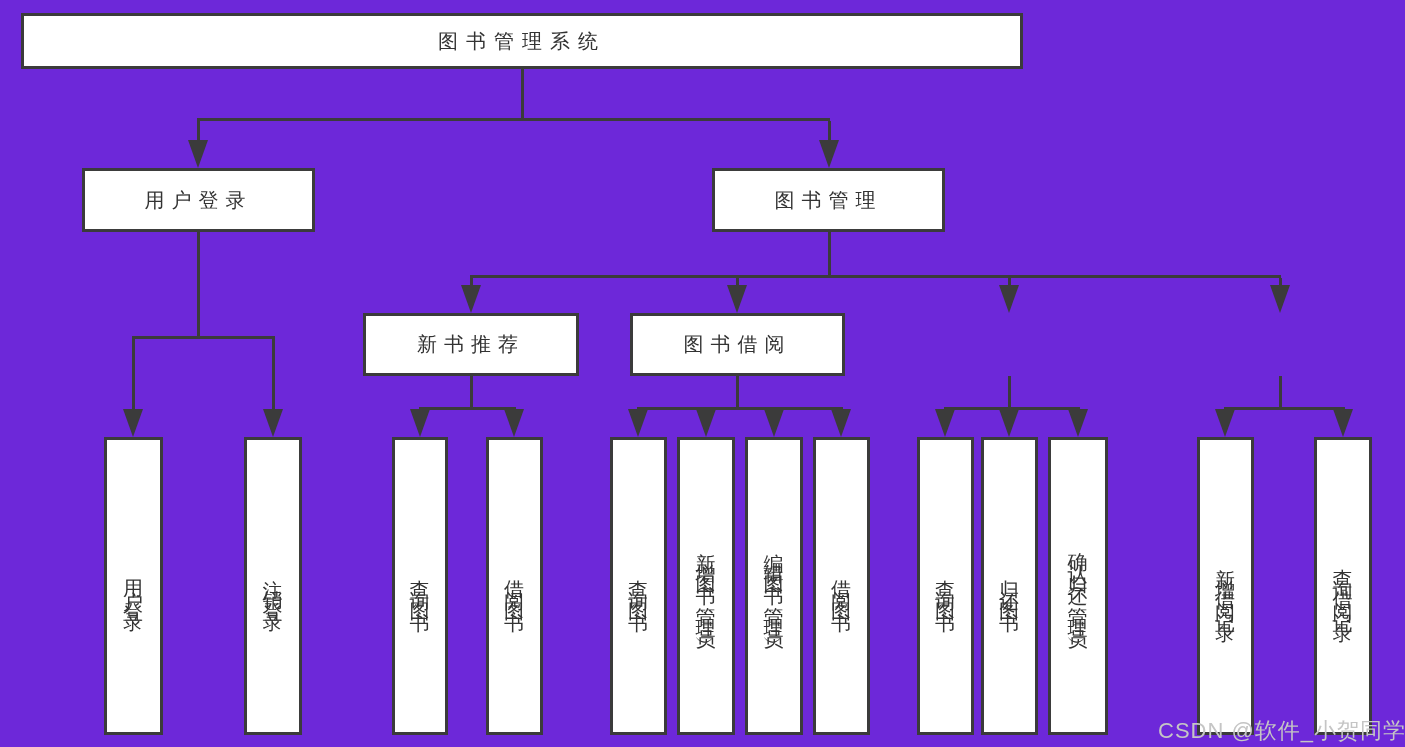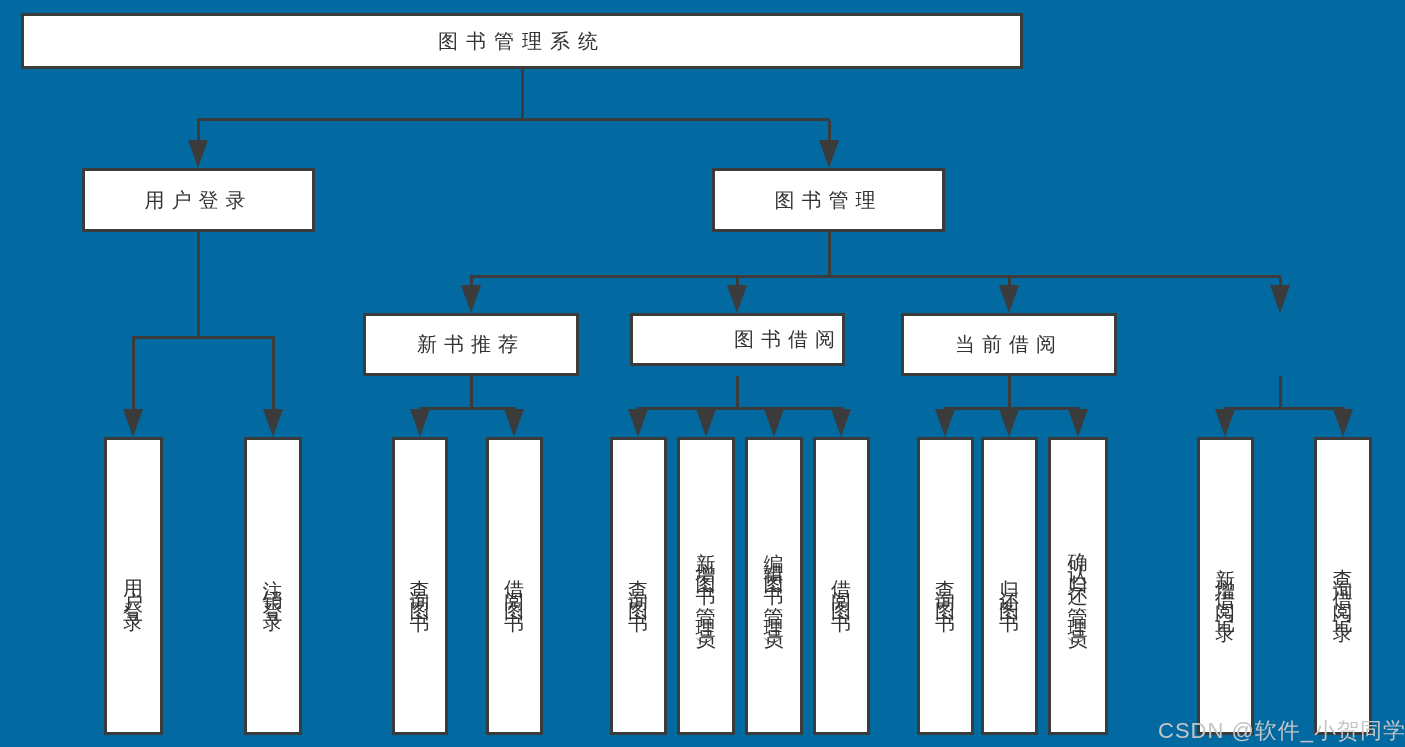--- a/index.html
+++ b/index.html
@@ -1,17 +1,17 @@
 <!DOCTYPE html>
 <html><head>
 <meta charset="utf-8">
 <style>
   html,body{margin:0;padding:0;background:#ffffff;}
   #canvas{
-    position:relative;width:1405px;height:747px;background:#0369a1;
+    position:relative;width:1405px;height:747px;background:#6d28d9;
     font-family:"Liberation Sans","DejaVu Sans",sans-serif;overflow:hidden;
   }
   .box{
     position:absolute;box-sizing:border-box;border:3px solid #3b3b3b;background:#ffffff;
     display:flex;align-items:center;justify-content:center;
     color:#333333;font-size:20px;letter-spacing:7px;z-index:2;
   }
   .box .label{white-space:nowrap;}
   .box.vert .label{
     writing-mode:vertical-rl;text-orientation:mixed;
@@ -68,25 +68,22 @@
   <div class="vline" style="left:736px;top:278px;height:10px;"></div>
   <div class="arrow" style="left:727px;top:285px;"></div>
   <div class="vline" style="left:1008px;top:278px;height:10px;"></div>
   <div class="arrow" style="left:999px;top:285px;"></div>
   <div class="vline" style="left:1279px;top:278px;height:10px;"></div>
   <div class="arrow" style="left:1270px;top:285px;"></div>
 
   <div class="box" style="left:363px;top:313px;width:216px;height:63px;">
     <span class="label">新书推荐</span>
   </div>
-  <div class="box" style="left:630px;top:313px;width:215px;height:53px;justify-content:flex-end;">
+  <div class="box" style="left:630px;top:313px;width:215px;height:63px;">
     <span class="label">图书借阅</span>
-  </div>
-  <div class="box" style="left:901px;top:313px;width:216px;height:63px;">
-    <span class="label">当前借阅</span>
   </div>
 
   <div class="vline" style="left:470px;top:376px;height:34px;"></div>
   <div class="hline" style="left:419px;top:407px;width:97px;"></div>
   <div class="arrow" style="left:410px;top:409px;"></div>
   <div class="arrow" style="left:504px;top:409px;"></div>
 
   <div class="vline" style="left:736px;top:376px;height:34px;"></div>
   <div class="hline" style="left:637px;top:407px;width:206px;"></div>
   <div class="arrow" style="left:628px;top:409px;"></div>

